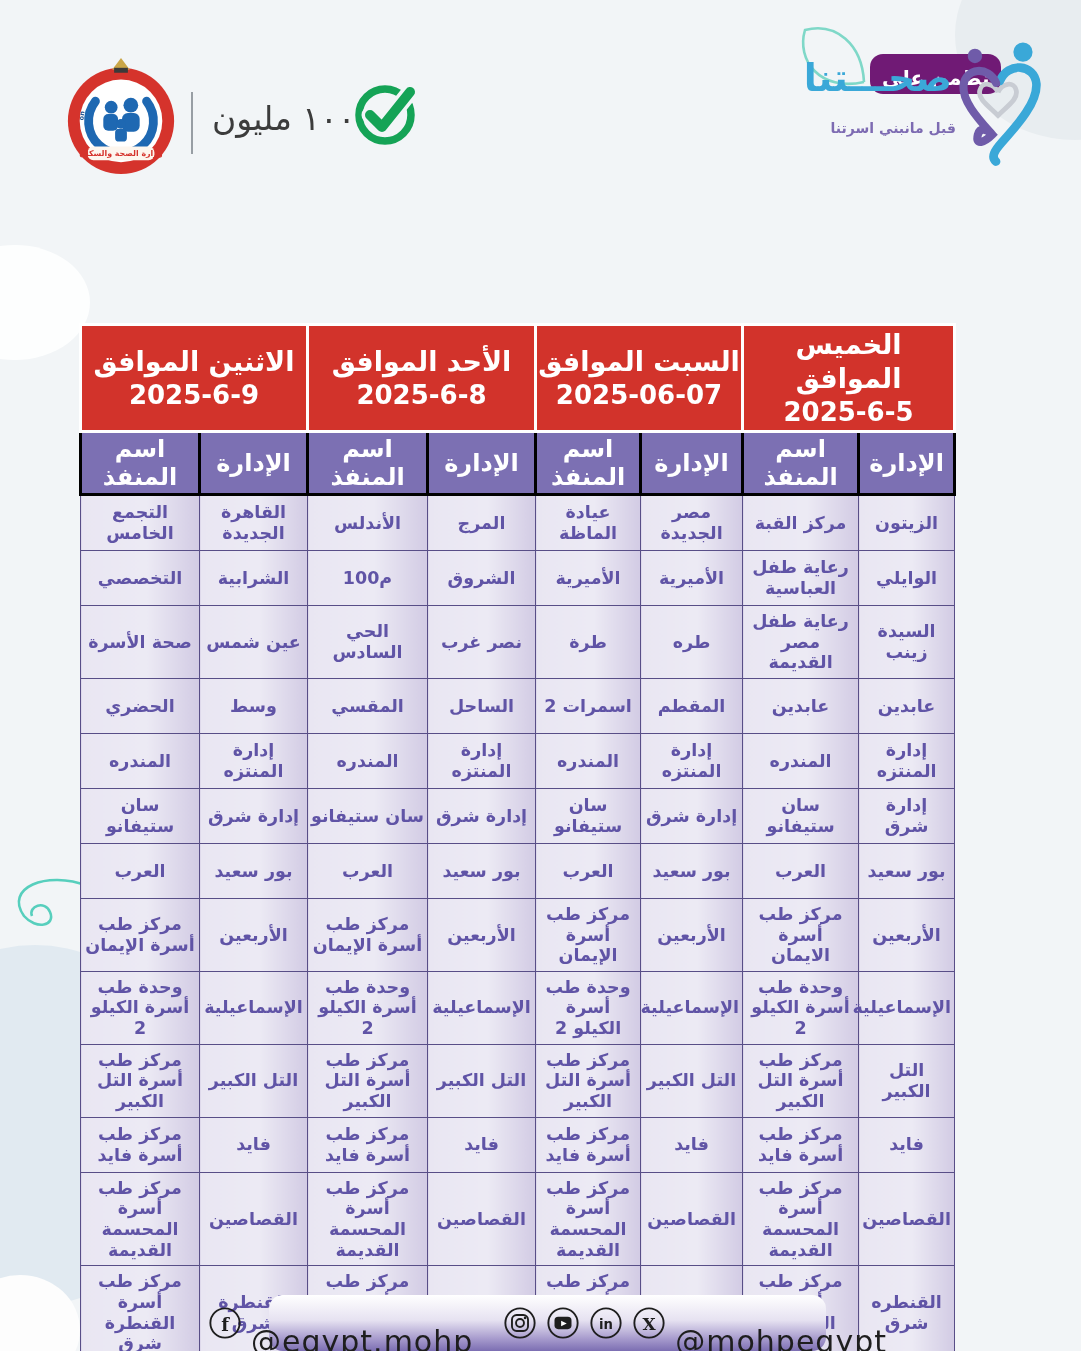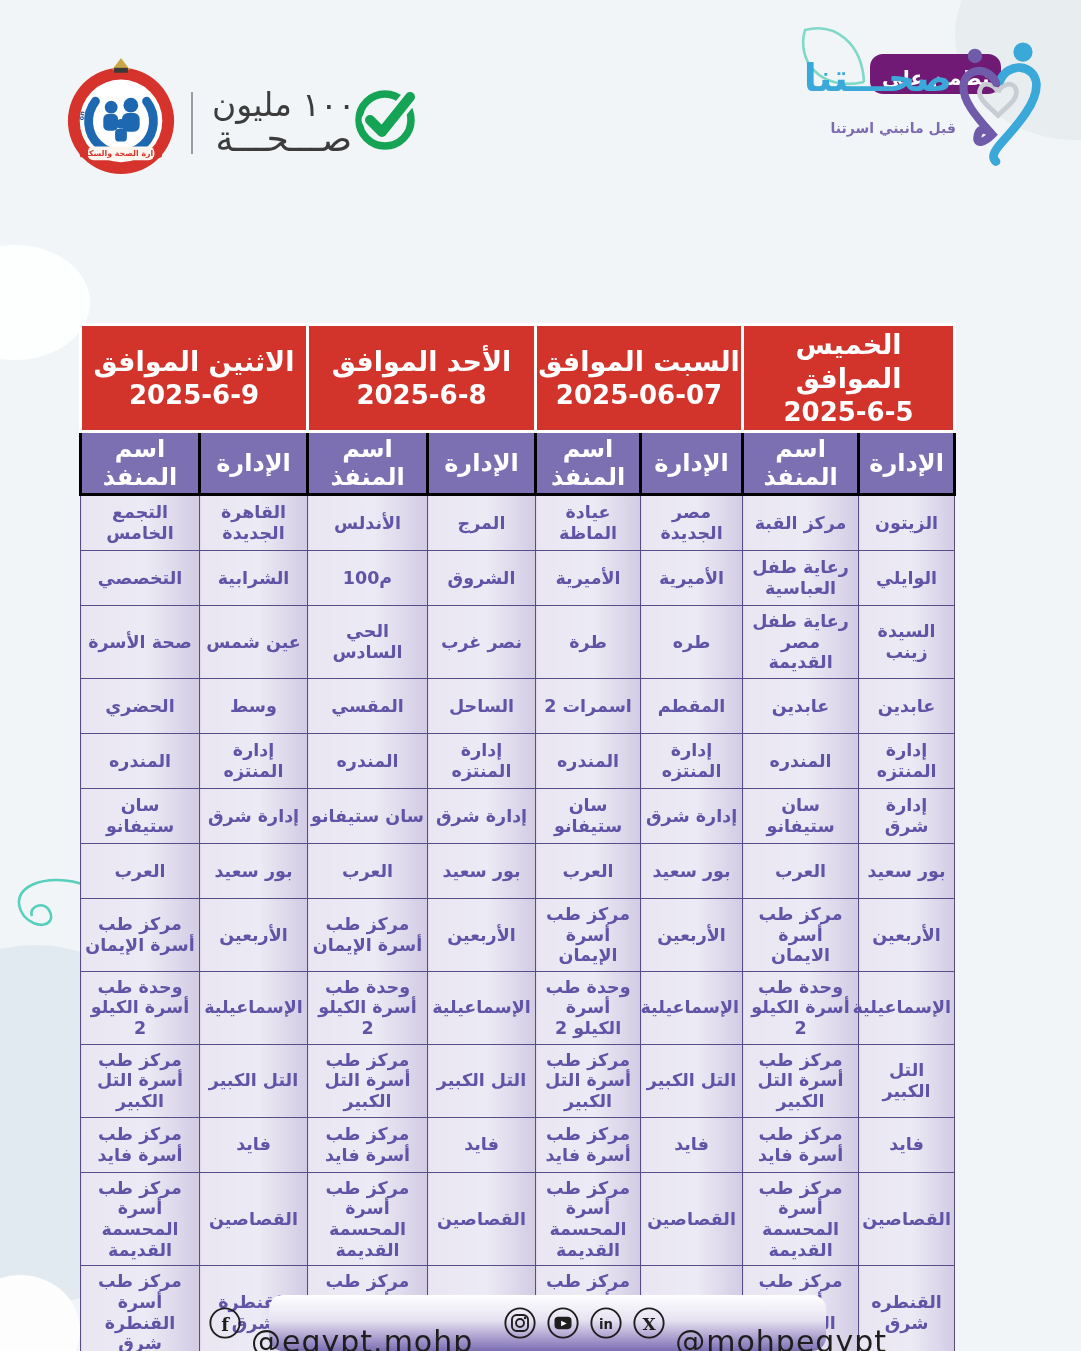--- a/index.html
+++ b/index.html
@@ -114,21 +114,20 @@
   <div class="logo-divider"></div>
 
   <div class="logo-100m">
     <svg class="check-icon-svg" viewBox="0 0 72 72">
       <circle cx="35" cy="39" r="26" fill="none" stroke="#15a356" stroke-width="7.5"></circle>
       <path d="M20,39 L32,51 L60,16" fill="none" stroke="#f2f5f7" stroke-width="17" stroke-linecap="round" stroke-linejoin="round"></path>
       <path d="M20,39 L32,51 L60,16" fill="none" stroke="#15a356" stroke-width="10" stroke-linecap="round" stroke-linejoin="round"></path>
     </svg>
     <div class="logo-100m-text">
       <div class="logo-100m-l1">١٠٠ مليون</div>
-      <div class="logo-100m-l2">صـــحـــة</div>
     </div>
   </div>
 
   <div class="sehetna">
     <div class="sehetna-ribbon">نطمن علي</div>
     <div class="sehetna-brand">صحـــتنا</div>
     <div class="sehetna-tag">قبل مانبني اسرتنا</div>
     <svg class="heart-svg" viewBox="0 0 100 130">
       <path d="M50,54 C46,44 33,42 31,52 C29,61 40,68 50,78 C60,68 71,61 69,52 C67,42 54,44 50,54" fill="none" stroke="#c8ccd3" stroke-width="5"></path>
       <path d="M52,42 C60,22 88,24 90,45 C91,64 72,86 54,106 C47,114 42,121 48,126" fill="none" stroke="#3aa8d8" stroke-width="9" stroke-linecap="round"></path>

